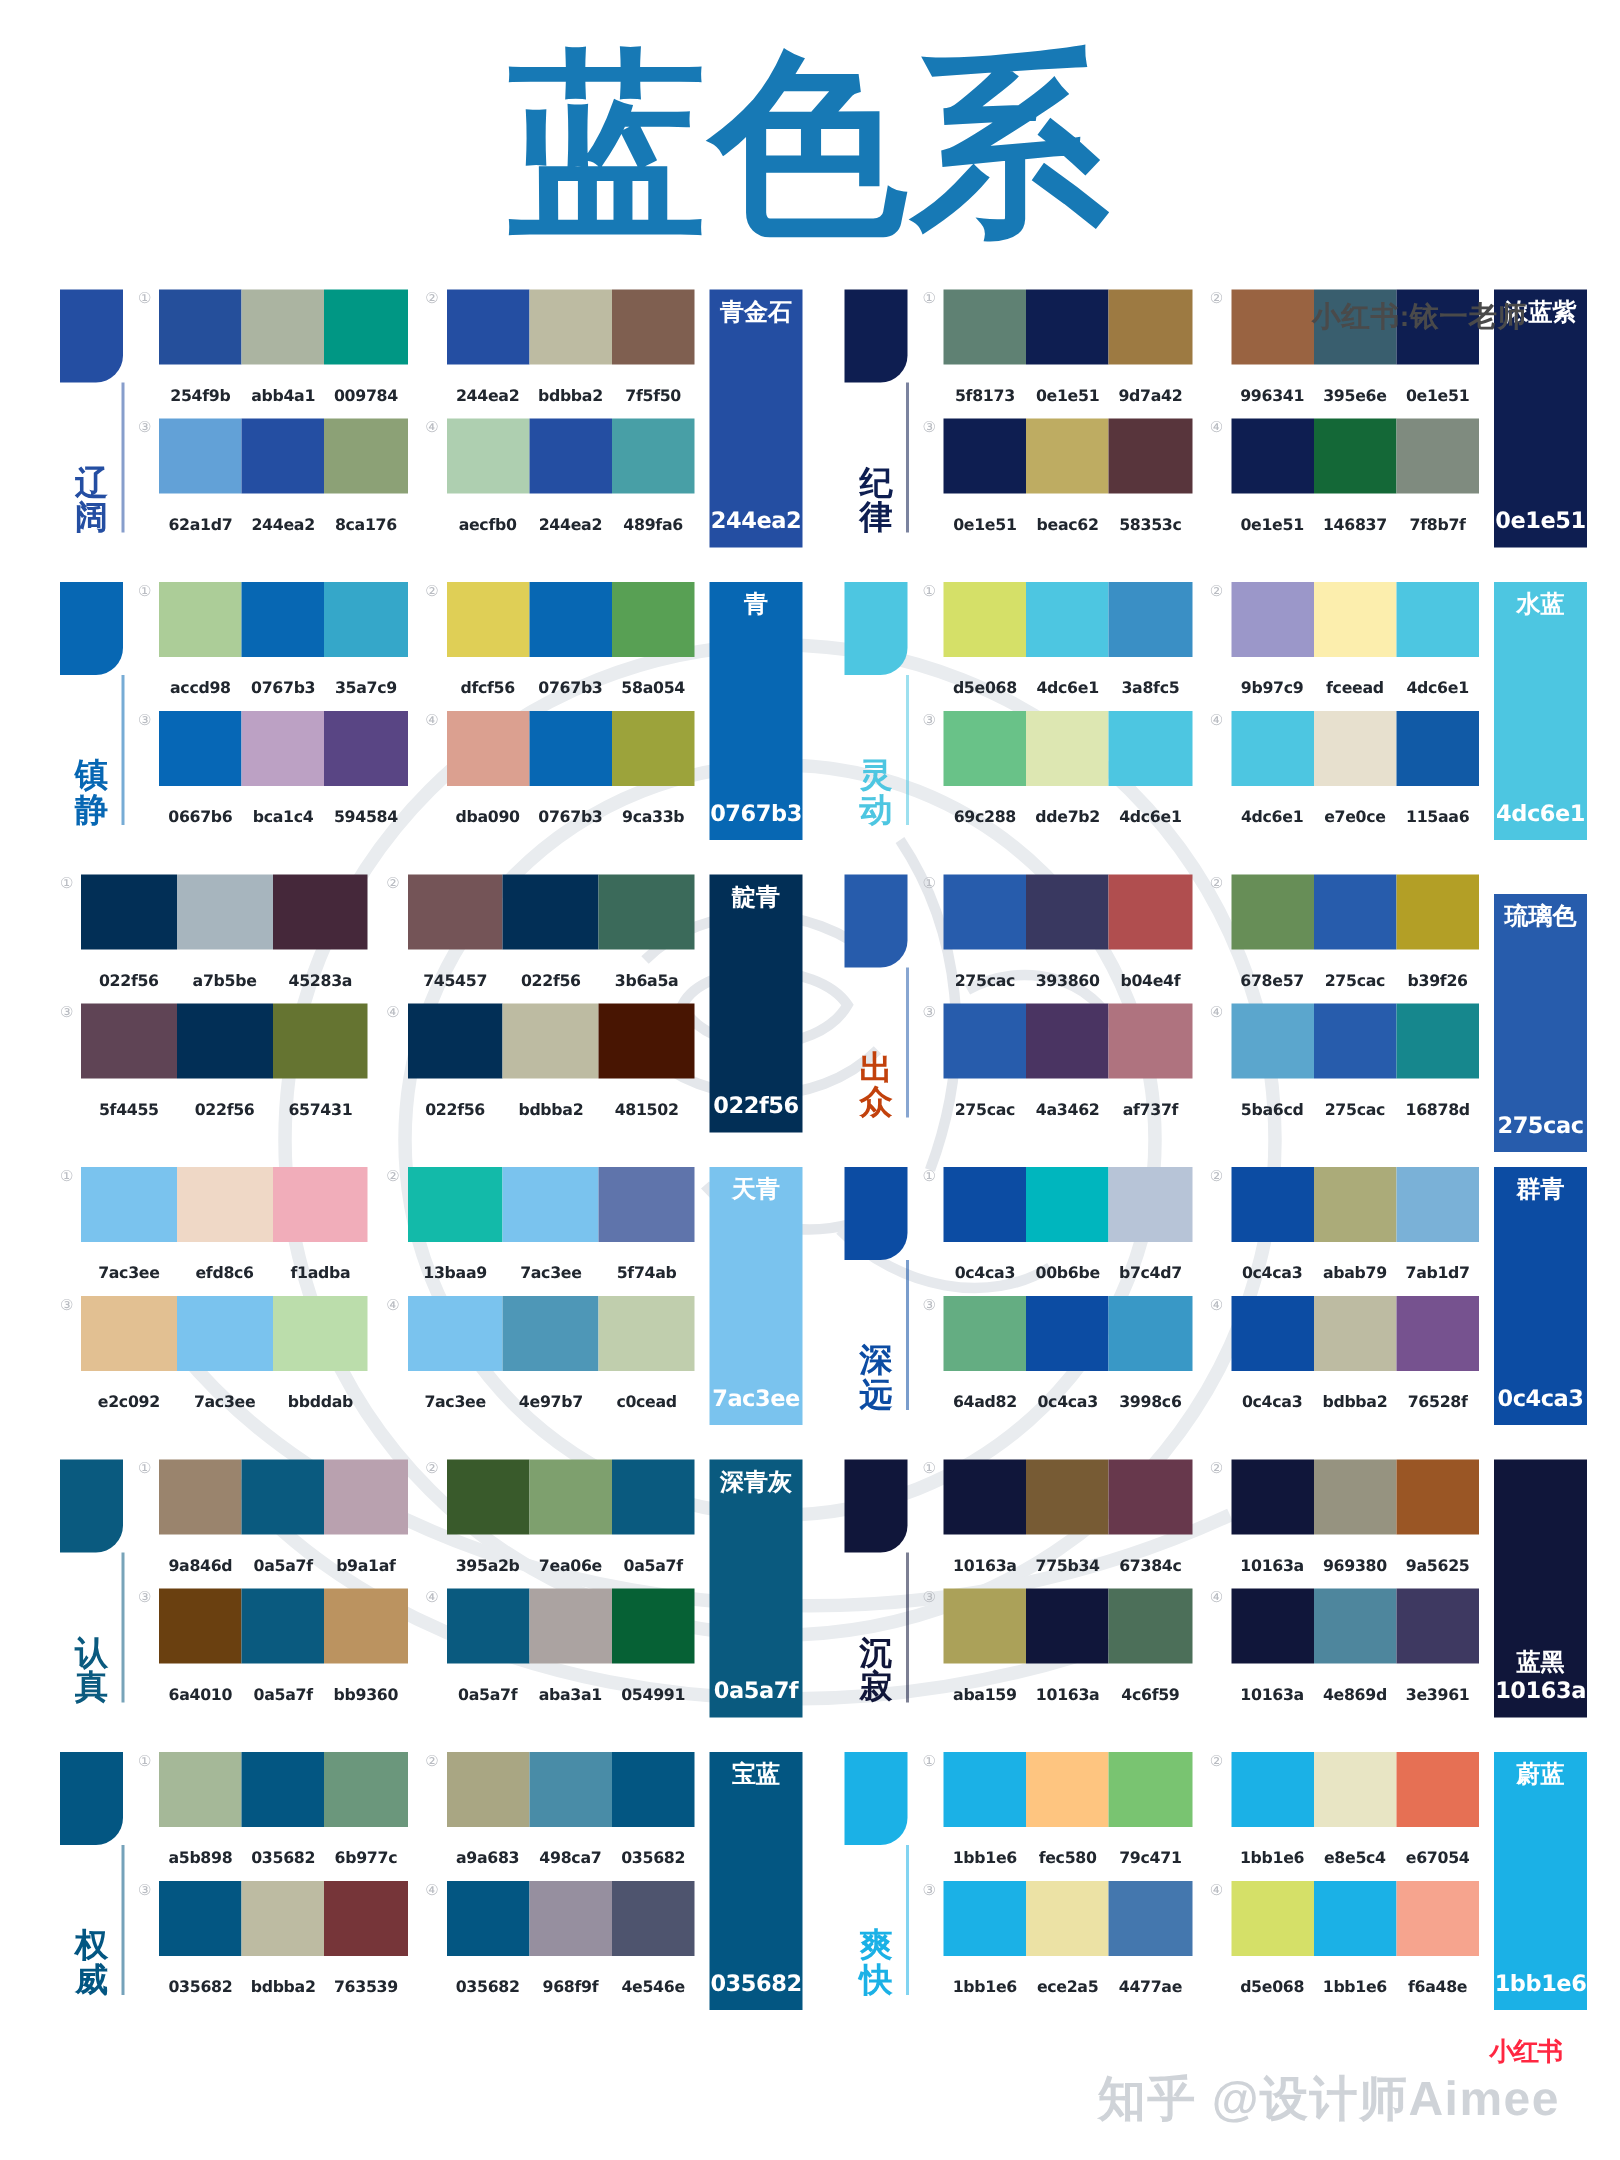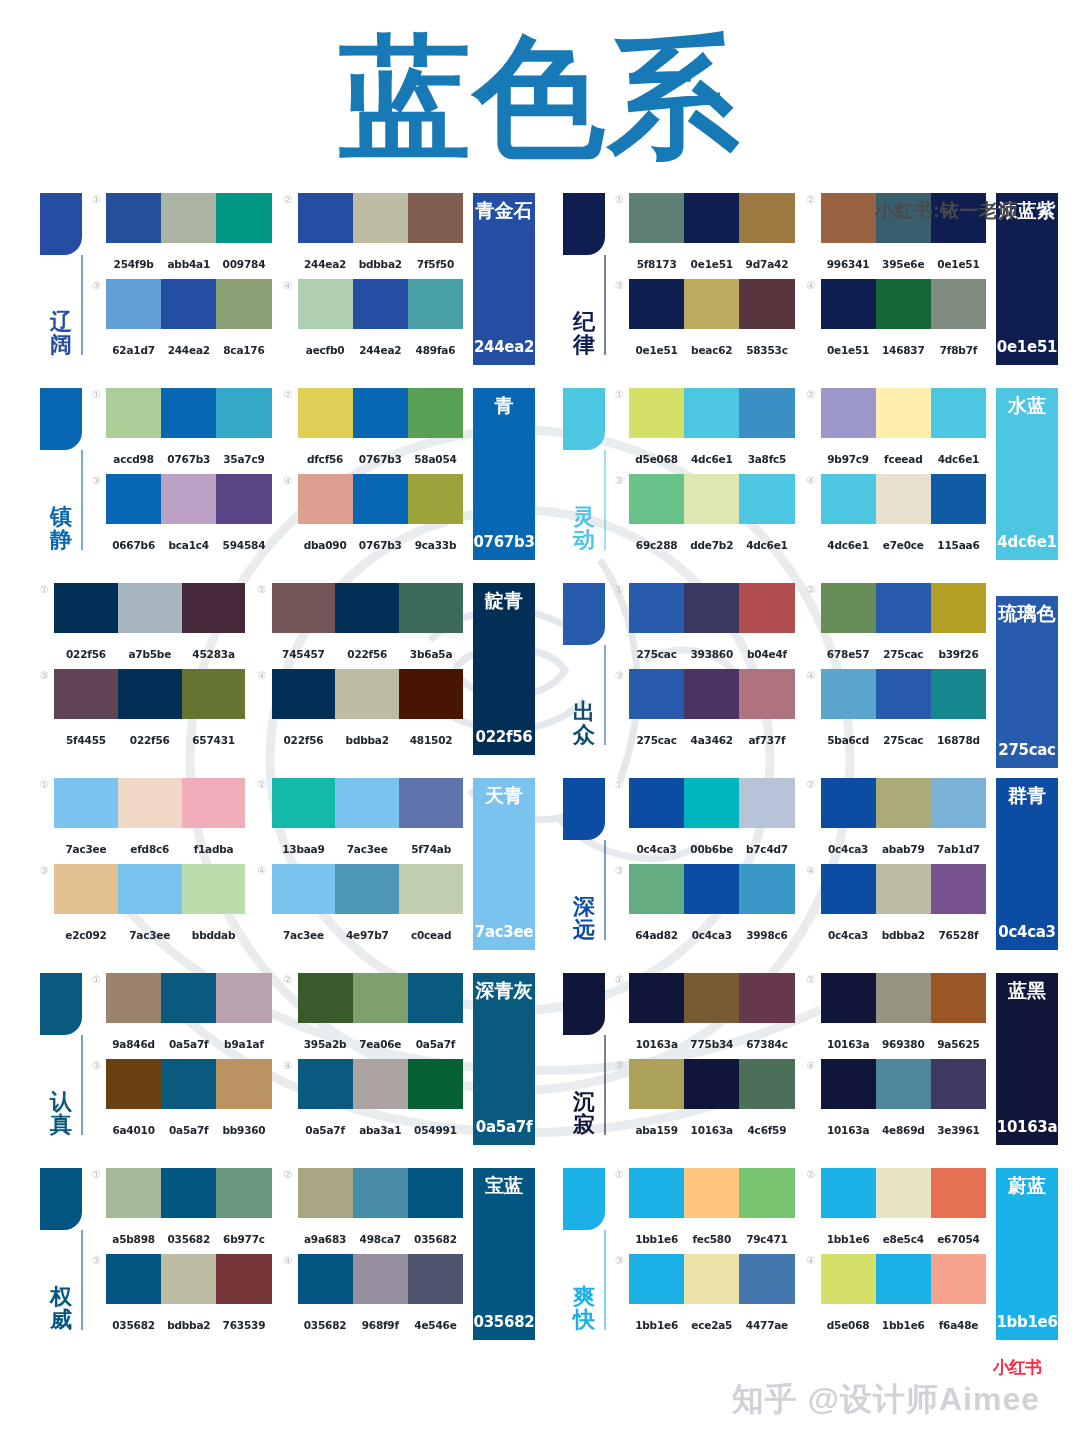--- a/index.html
+++ b/index.html
@@ -150,21 +150,21 @@
     height: 172px;
     margin-left: 10px;
     margin-top: 8px;
     display: flex;
     flex-direction: column;
     justify-content: space-between;
     align-items: center;
     padding: 8px 2px 9px 2px;
   }
   .feature-name {
-    font-size: 19px;
+    font-size: 16px;
     font-weight: 700;
     color: #ffffff;
     line-height: 1.05;
     text-align: center;
     letter-spacing: 0px;
     word-break: break-all;
   }
   .feature-hex {
     font-size: 15px;
     font-weight: 700;
@@ -589,21 +589,21 @@
         </div>
         <div class="feature" style="background: rgb(2, 47, 86);">
           <div class="feature-name">靛青</div>
           <div class="feature-hex">022f56</div>
         </div>
       </div>
       <div class="group">
         <div class="group-side">
           <div class="tab" style="background: rgb(39, 92, 172);"></div>
           <div class="rail" style="background: rgb(39, 92, 172);"></div>
-          <div class="side-label" style="color: #0c4a6e;">出众</div>
+          <div class="side-label" style="color: #c2410c;">出众</div>
         </div>
         <div class="palettes">
           <div class="palette">
             <div class="pal-num">①</div>
             <div class="pal-body">
               <div class="swatches">
                 <div class="swatch" style="background: rgb(39, 92, 172);"></div>
                 <div class="swatch" style="background: rgb(57, 56, 96);"></div>
                 <div class="swatch" style="background: rgb(176, 78, 79);"></div>
               </div>
@@ -940,21 +940,21 @@
                 <div class="swatch" style="background: rgb(62, 57, 97);"></div>
               </div>
               <div class="hexes">
                 <div class="hex">10163a</div>
                 <div class="hex">4e869d</div>
                 <div class="hex">3e3961</div>
               </div>
             </div>
           </div>
         </div>
-        <div class="feature" style="background: rgb(16, 22, 58);">
+        <div class="feature" style="background: rgb(16, 22, 58); justify-content: flex-end;">
           <div class="feature-name">蓝黑</div>
           <div class="feature-hex">10163a</div>
         </div>
       </div>
       <div class="group">
         <div class="group-side">
           <div class="tab" style="background: rgb(3, 86, 130);"></div>
           <div class="rail" style="background: rgb(3, 86, 130);"></div>
           <div class="side-label" style="color: rgb(3, 86, 130);">权威</div>
         </div>

